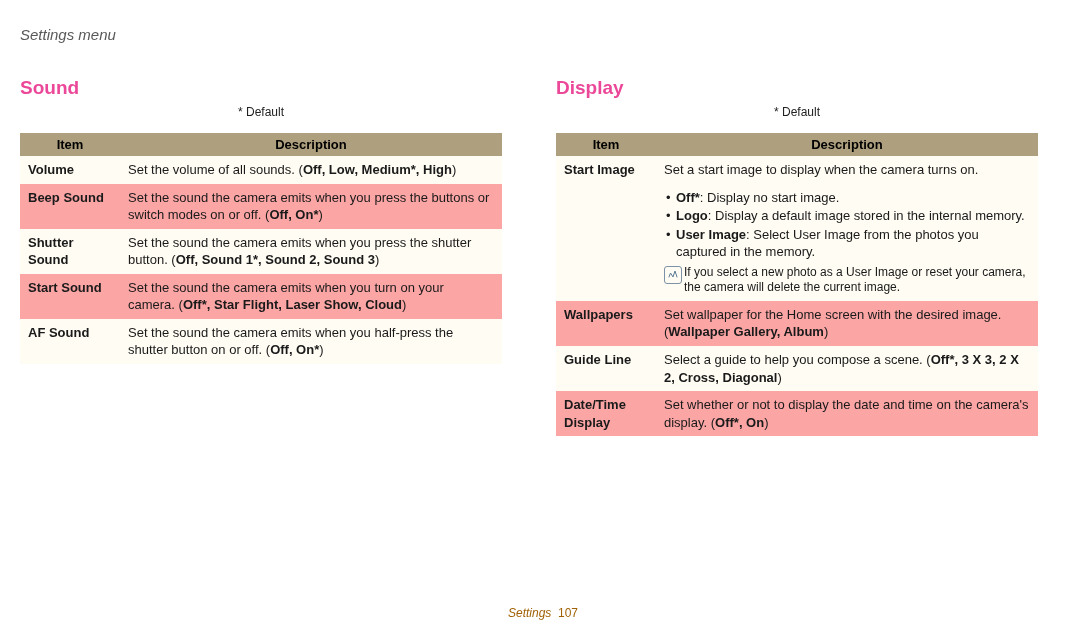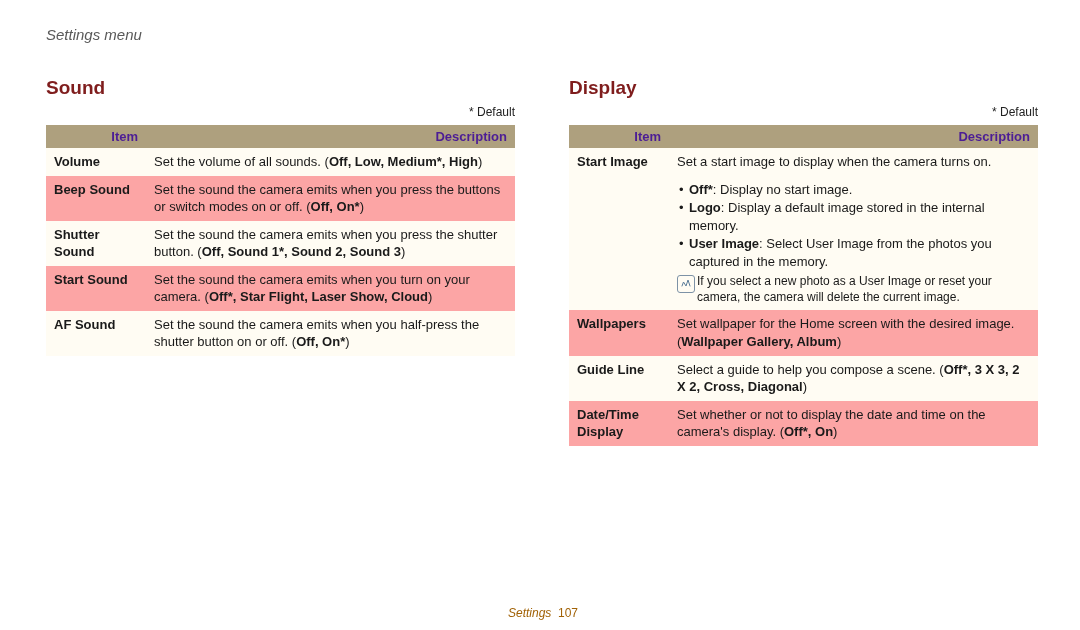--- a/index.html
+++ b/index.html
@@ -6,61 +6,61 @@
   body {
     font-family: "Segoe UI", Arial, sans-serif;
     background: #fff;
     width: 1080px;
     height: 630px;
     overflow: hidden;
     color: #1a1a1a;
     font-size: 13px;
   }
   .page {
-    padding: 26px 42px 0 46px;
+    padding: 26px 42px 0 20px;
     position: relative;
     height: 100%;
   }
   .breadcrumb {
     font-size: 15px;
     color: #595959;
     font-style: italic;
     margin-bottom: 34px;
   }
   .columns {
     display: flex;
     gap: 54px;
   }
   .col {
     flex: 1;
     min-width: 0;
   }
   .section-heading {
-    color: #7f1d1d;
+    color: #ec4899;
     font-size: 19px;
     font-weight: 600;
     margin-bottom: 6px;
   }
   .default-note {
-    text-align: right;
+    text-align: center;
     font-size: 12px;
     color: #222;
-    margin-bottom: 6px;
+    margin-bottom: 14px;
   }
   table.settings {
     width: 100%;
     border-collapse: collapse;
     table-layout: fixed;
   }
   table.settings col.item-col { width: 100px; }
   table.settings th {
     background: #aea07e;
-    color: #4c1d95;
+    color: #000000;
     font-weight: 600;
-    text-align: right;
+    text-align: center;
     padding: 4px 8px;
     font-size: 13px;
   }
   table.settings td {
     padding: 5px 8px;
     vertical-align: top;
     font-size: 13px;
     line-height: 1.35;
   }
   table.settings tbody tr.odd { background: #fffcf3; }

